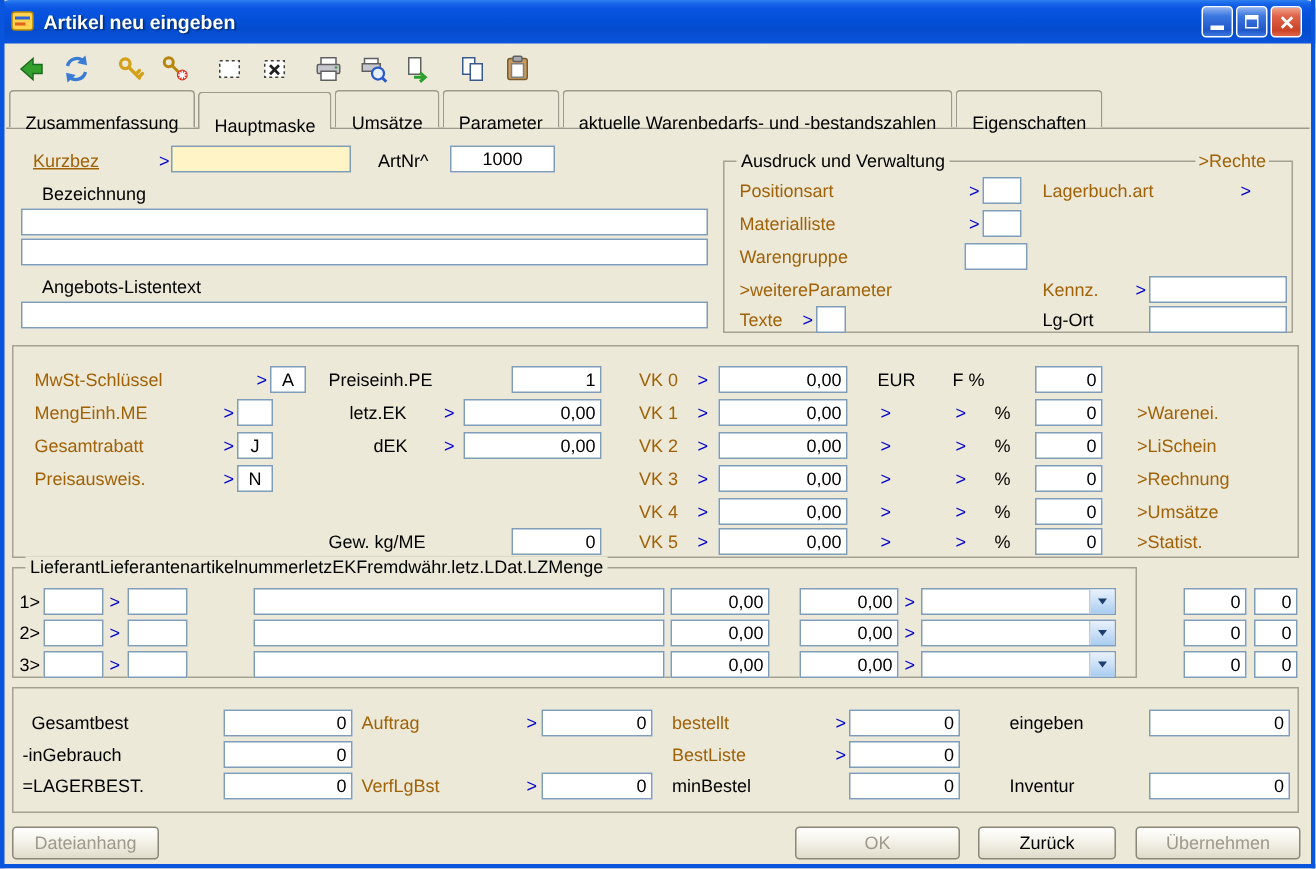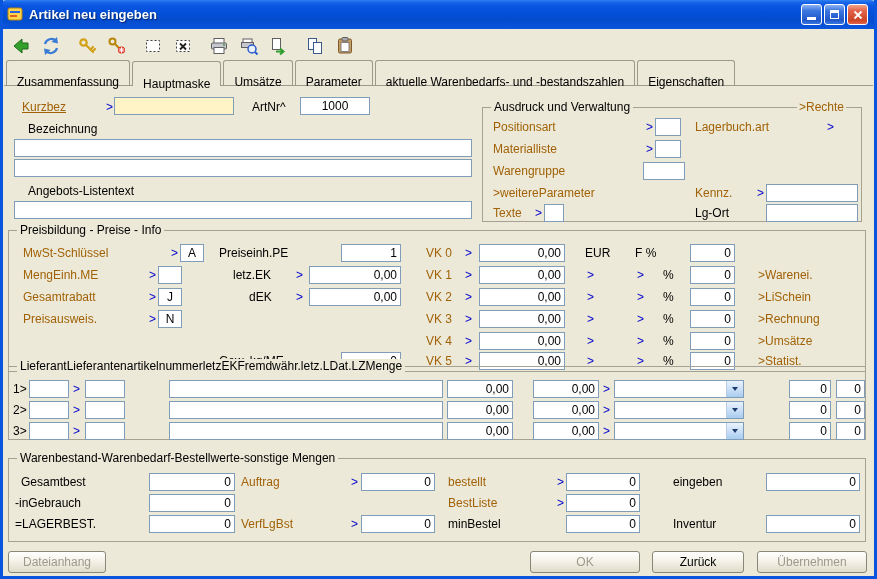--- a/index.html
+++ b/index.html
@@ -181,21 +181,20 @@
   <input class="inp" style="left: 283px; top: 76px; width: 92px;" value="">
 
   <span class="link" style="left:10px;top:98px">Texte</span>
   <span class="arr" style="left:52px;top:98px">&gt;</span>
   <input class="inp ctr" style="left: 61px; top: 96px; width: 20px;" value="">
   <span class="lbl" style="left:212px;top:98px">Lg-Ort</span>
   <input class="inp" style="left: 283px; top: 96px; width: 92px;" value="">
 </div>
 
 <div class="grp" style="left:8px;top:230px;width:858px;height:142px">
-  <span class="grp-title" style="left:8px">Preisbildung - Preise - Info</span>
 
   <span class="link" style="left:14px;top:15px">MwSt-Schlüssel</span>
   <span class="arr" style="left:162px;top:15px">&gt;</span>
   <input class="inp ctr" style="left: 171px; top: 13px; width: 24px;" value="A">
 
   <span class="link" style="left:14px;top:37px">MengEinh.ME</span>
   <span class="arr" style="left:140px;top:37px">&gt;</span>
   <input class="inp ctr" style="left: 149px; top: 35px; width: 24px;" value="">
 
   <span class="link" style="left:14px;top:59px">Gesamtrabatt</span>
@@ -266,21 +265,21 @@
   <span class="link" style="left:417px;top:123px">VK 5</span>
   <span class="arr" style="left:456px;top:123px">&gt;</span>
   <input class="inp num" style="left: 470px; top: 121px; width: 86px;" value="0,00">
   <span class="arr" style="left:578px;top:123px">&gt;</span>
   <span class="arr" style="left:628px;top:123px">&gt;</span>
   <span class="lbl" style="left:654px;top:123px">%</span>
   <input class="inp num" style="left: 681px; top: 121px; width: 45px;" value="0">
   <span class="link" style="left:749px;top:123px">&gt;Statist.</span>
 </div>
 
-<div class="grp" style="left:8px;top:366px;width:858px;height:74px">
+<div class="grp" style="left:8px;top:378px;width:750px;height:74px">
   <span class="grp-title" style="left:8px">LieferantLieferantenartikelnummerletzEKFremdwähr.letz.LDat.LZMenge</span>
 
   <span class="lbl" style="left:4px;top:15px">1&gt;</span>
   <input class="inp" style="left: 20px; top: 13px; width: 40px;" value="">
   <span class="arr" style="left:64px;top:15px">&gt;</span>
   <input class="inp" style="left: 76px; top: 13px; width: 40px;" value="">
   <input class="inp" style="left: 160px; top: 13px; width: 274px;" value="">
   <input class="inp num" style="left: 438px; top: 13px; width: 66px;" value="0,00">
   <input class="inp num" style="left: 524px; top: 13px; width: 66px;" value="0,00">
   <span class="arr" style="left:594px;top:15px">&gt;</span>
@@ -322,21 +321,20 @@
     <span class="combo-val"></span>
     <span class="combo-btn">
         <span class="combo-arrow"></span>
       </span>
   </div>
   <input class="inp num" style="left: 780px; top: 55px; width: 42px;" value="0">
   <input class="inp num" style="left: 827px; top: 55px; width: 29px;" value="0">
 </div>
 
 <div class="grp" style="left:8px;top:458px;width:858px;height:84px">
-  <span class="grp-title" style="left:8px">Warenbestand-Warenbedarf-Bestellwerte-sonstige Mengen</span>
 
   <span class="lbl" style="left:12px;top:16px">Gesamtbest</span>
   <input class="inp num" style="left: 140px; top: 14px; width: 86px;" value="0">
   <span class="link" style="left:232px;top:16px">Auftrag</span>
   <span class="arr" style="left:342px;top:16px">&gt;</span>
   <input class="inp num" style="left: 352px; top: 14px; width: 74px;" value="0">
   <span class="link" style="left:439px;top:16px">bestellt</span>
   <span class="arr" style="left:548px;top:16px">&gt;</span>
   <input class="inp num" style="left: 557px; top: 14px; width: 74px;" value="0">
   <span class="lbl" style="left:664px;top:16px">eingeben</span>

